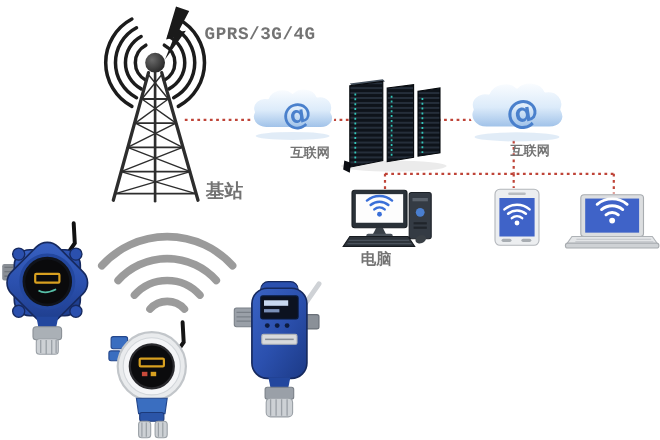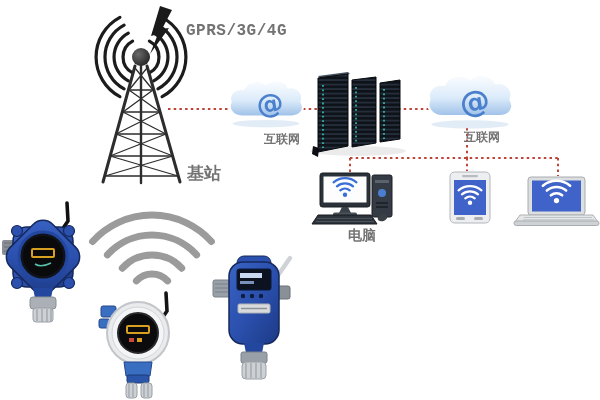--- a/index.html
+++ b/index.html
@@ -8,21 +8,21 @@
     font-family:"DejaVu Sans","Liberation Sans",sans-serif;
   }
   #diagram-svg{position:absolute;left:0;top:0;}
   .lbl{position:absolute;color:#737373;font-weight:bold;white-space:nowrap;font-family:Liberation Mono, monospace;}
   .lbl-network{left:186px;top:22px;font-size:16px;letter-spacing:.5px;}
   .lbl-base{left:187px;top:162px;font-size:17px;}
   .lbl-cloud{font-size:12px;text-align:right;width:64px;}
   .lbl-cloud1{left:236px;top:131px;}
   .lbl-cloud2{left:436px;top:129px;}
   .lbl-dev{font-size:14px;text-align:center;width:72px;top:227px;}
-  .lbl-computer{left:326px;}
+  .lbl-computer{left:306px;}
   .lbl-phone{left:434px;}
   .lbl-terminal{left:515px;}
 </style>
 </head>
 <body>
 
 <div id="stage">
 
 <svg id="diagram-svg" width="600" height="400" viewBox="0 0 600 400">
   <defs>

